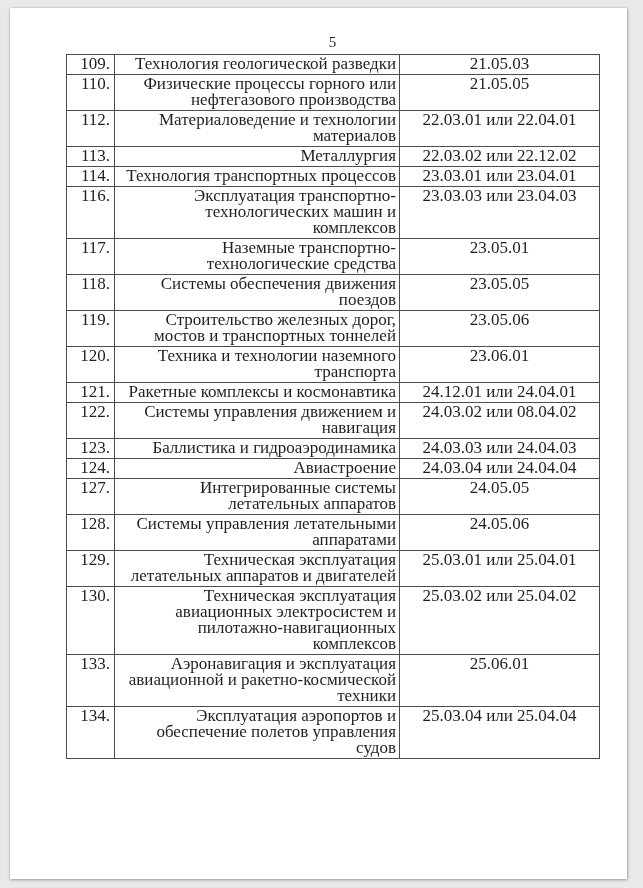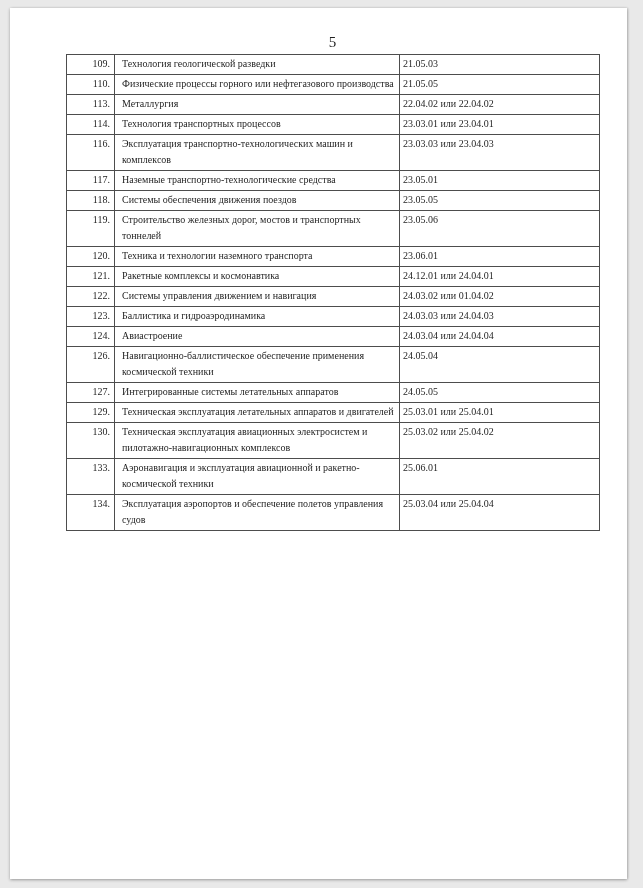--- a/index.html
+++ b/index.html
@@ -32,41 +32,41 @@
   .page-number{
     padding-top:26px;
     text-align:center;
     font-size:15px;
     height:46px;
   }
   table.spec-table{
     border-collapse:collapse;
     table-layout:fixed;
     width:533px;
-    font-size:10px;
+    font-size:17px;
     line-height:16px;
   }
   col.col-num{width:48px;}
   col.col-name{width:285px;}
   col.col-code{width:200px;}
   .spec-table td{
     border:1px solid var(--border);
     vertical-align:top;
     padding:1px 3px 2px 3px;
   }
   td.c-num{
     text-align:right;
     padding-right:4px;
   }
   td.c-name{
-    text-align:left;
+    text-align:right;
     padding-left:7px;
   }
   td.c-code{
-    text-align:left;
+    text-align:center;
   }
 </style>
 </head>
 <body>
 
 <div class="page">
   <div class="content">
     <div class="page-number">5</div>
     <table class="spec-table">
       <colgroup>
@@ -79,23 +79,28 @@
     <td class="c-num">109.</td>
     <td class="c-name">Технология геологической разведки</td>
     <td class="c-code">21.05.03</td>
   </tr>
           <tr>
     <td class="c-num">110.</td>
     <td class="c-name">Физические процессы горного или нефтегазового производства</td>
     <td class="c-code">21.05.05</td>
   </tr>
           <tr>
+    <td class="c-num">112.</td>
+    <td class="c-name">Материаловедение и технологии материалов</td>
+    <td class="c-code">22.03.01 или 22.04.01</td>
+  </tr>
+          <tr>
     <td class="c-num">113.</td>
     <td class="c-name">Металлургия</td>
-    <td class="c-code">22.04.02 или 22.04.02</td>
+    <td class="c-code">22.03.02 или 22.12.02</td>
   </tr>
           <tr>
     <td class="c-num">114.</td>
     <td class="c-name">Технология транспортных процессов</td>
     <td class="c-code">23.03.01 или 23.04.01</td>
   </tr>
           <tr>
     <td class="c-num">116.</td>
     <td class="c-name">Эксплуатация транспортно-технологических машин и комплексов</td>
     <td class="c-code">23.03.03 или 23.04.03</td>
@@ -121,41 +126,41 @@
     <td class="c-code">23.06.01</td>
   </tr>
           <tr>
     <td class="c-num">121.</td>
     <td class="c-name">Ракетные комплексы и космонавтика</td>
     <td class="c-code">24.12.01 или 24.04.01</td>
   </tr>
           <tr>
     <td class="c-num">122.</td>
     <td class="c-name">Системы управления движением и навигация</td>
-    <td class="c-code">24.03.02 или 01.04.02</td>
+    <td class="c-code">24.03.02 или 08.04.02</td>
   </tr>
           <tr>
     <td class="c-num">123.</td>
     <td class="c-name">Баллистика и гидроаэродинамика</td>
     <td class="c-code">24.03.03 или 24.04.03</td>
   </tr>
           <tr>
     <td class="c-num">124.</td>
     <td class="c-name">Авиастроение</td>
     <td class="c-code">24.03.04 или 24.04.04</td>
   </tr>
           <tr>
-    <td class="c-num">126.</td>
-    <td class="c-name">Навигационно-баллистическое обеспечение применения космической техники</td>
-    <td class="c-code">24.05.04</td>
-  </tr>
-          <tr>
     <td class="c-num">127.</td>
     <td class="c-name">Интегрированные системы летательных аппаратов</td>
     <td class="c-code">24.05.05</td>
+  </tr>
+          <tr>
+    <td class="c-num">128.</td>
+    <td class="c-name">Системы управления летательными аппаратами</td>
+    <td class="c-code">24.05.06</td>
   </tr>
           <tr>
     <td class="c-num">129.</td>
     <td class="c-name">Техническая эксплуатация летательных аппаратов и двигателей</td>
     <td class="c-code">25.03.01 или 25.04.01</td>
   </tr>
           <tr>
     <td class="c-num">130.</td>
     <td class="c-name">Техническая эксплуатация авиационных электросистем и пилотажно-навигационных комплексов</td>
     <td class="c-code">25.03.02 или 25.04.02</td>

